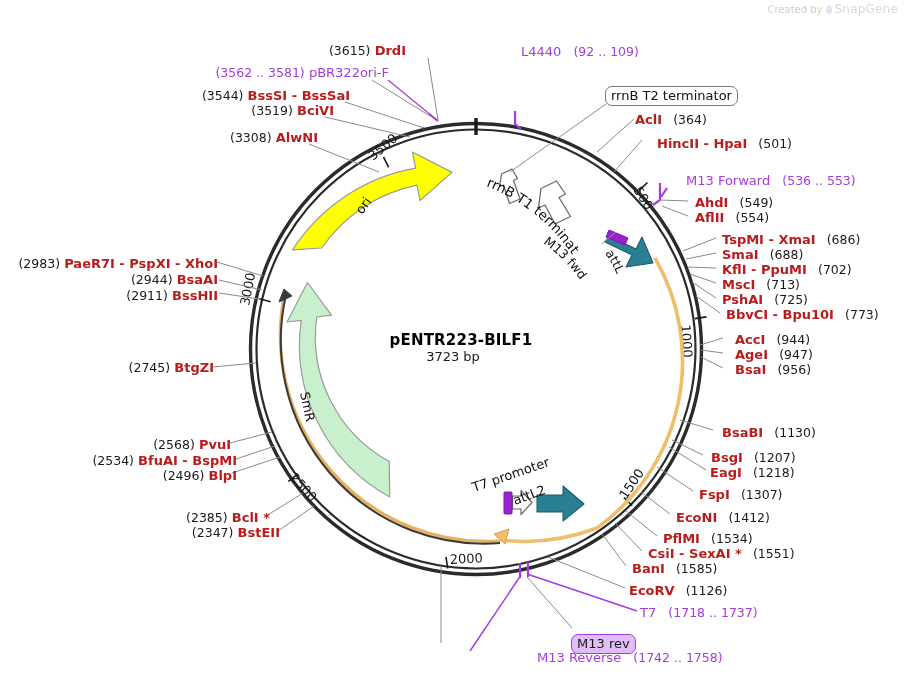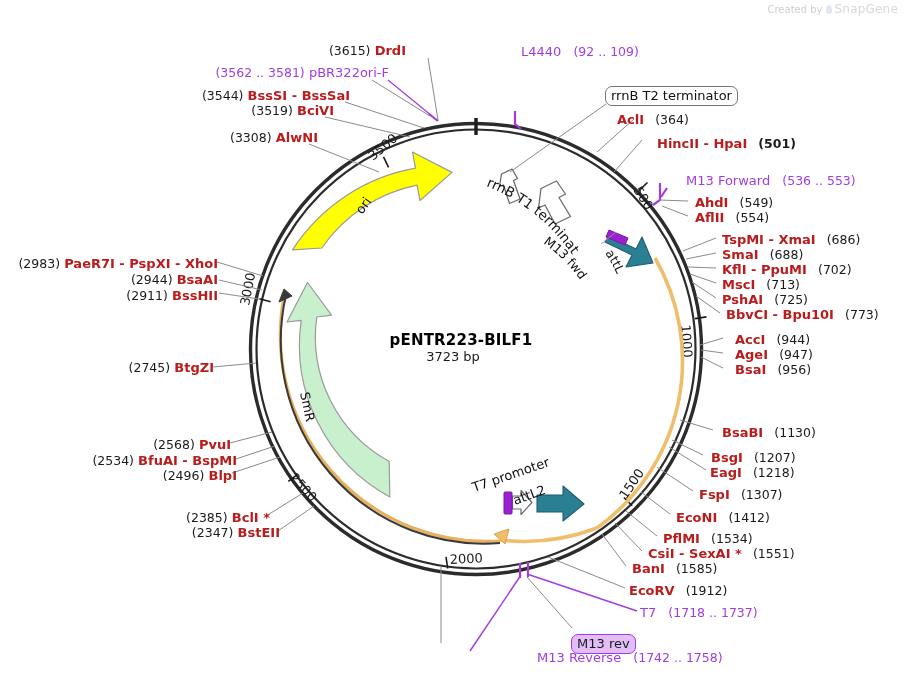--- a/index.html
+++ b/index.html
@@ -314,28 +314,28 @@
   <div class="lbl r" style="right:407px;top:650px;margin-top:36px;">
     <span class="pos">(1830)</span>
     <span class="enz">XbaI</span>
   </div>
 
   <div class="lbl pur" style="left:521px;top:44px;">
     <span class="enz">L4440</span>
     <span class="pos" style="margin-left:8px;">(92 .. 109)</span>
   </div>
 
-  <div class="lbl" style="left:617px;top:112px;">
+  <div class="lbl" style="left:635px;top:112px;">
     <span class="enz">AclI</span>
     <span class="pos" style="margin-left:7px;">(364)</span>
   </div>
 
   <div class="lbl" style="left:657px;top:136px;">
     <span class="enz">HincII  -  HpaI</span>
-    <span class="pos" style="margin-left:7px;font-weight:bold;">(501)</span>
+    <span class="pos" style="margin-left:7px;">(501)</span>
   </div>
 
 
   <div class="lbl pur" style="left:686px;top:173px;">
     <span class="enz">M13 Forward</span>
     <span class="pos" style="margin-left:8px;">(536 .. 553)</span>
   </div>
 
   <div class="lbl" style="left:695px;top:195px;">
     <span class="enz">AhdI</span>
@@ -410,21 +410,21 @@
   <div class="lbl" style="left:648px;top:546px;">
     <span class="enz">CsiI  -  SexAI *</span>
     <span class="pos" style="margin-left:7px;">(1551)</span>
   </div>
   <div class="lbl" style="left:632px;top:561px;">
     <span class="enz">BanI</span>
     <span class="pos" style="margin-left:7px;">(1585)</span>
   </div>
   <div class="lbl" style="left:629px;top:583px;">
     <span class="enz">EcoRV</span>
-    <span class="pos" style="margin-left:7px;">(1912)</span>
+    <span class="pos" style="margin-left:7px;">(1126)</span>
   </div>
 
   <div class="lbl pur" style="left:640px;top:605px;">
     <span class="enz">T7</span>
     <span class="pos" style="margin-left:8px;">(1718 .. 1737)</span>
   </div>
   <div class="lbl pur" style="left:537px;top:650px;">
     <span class="enz">M13 Reverse</span>
     <span class="pos" style="margin-left:8px;">(1742 .. 1758)</span>
   </div>

